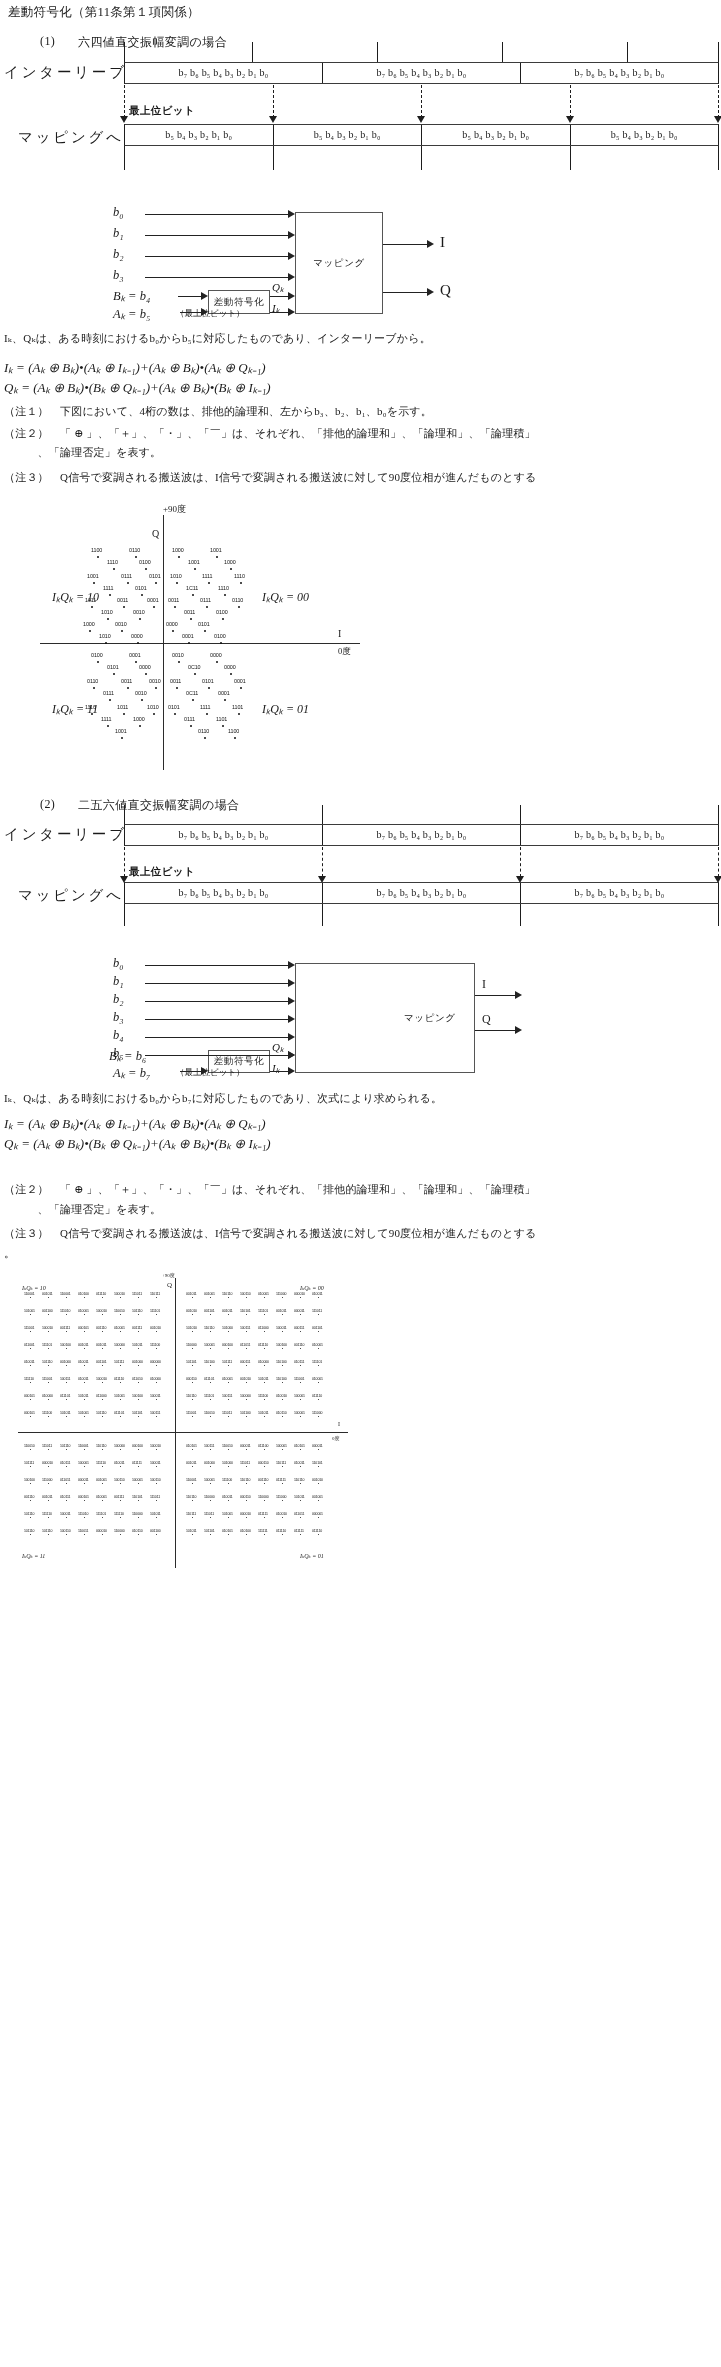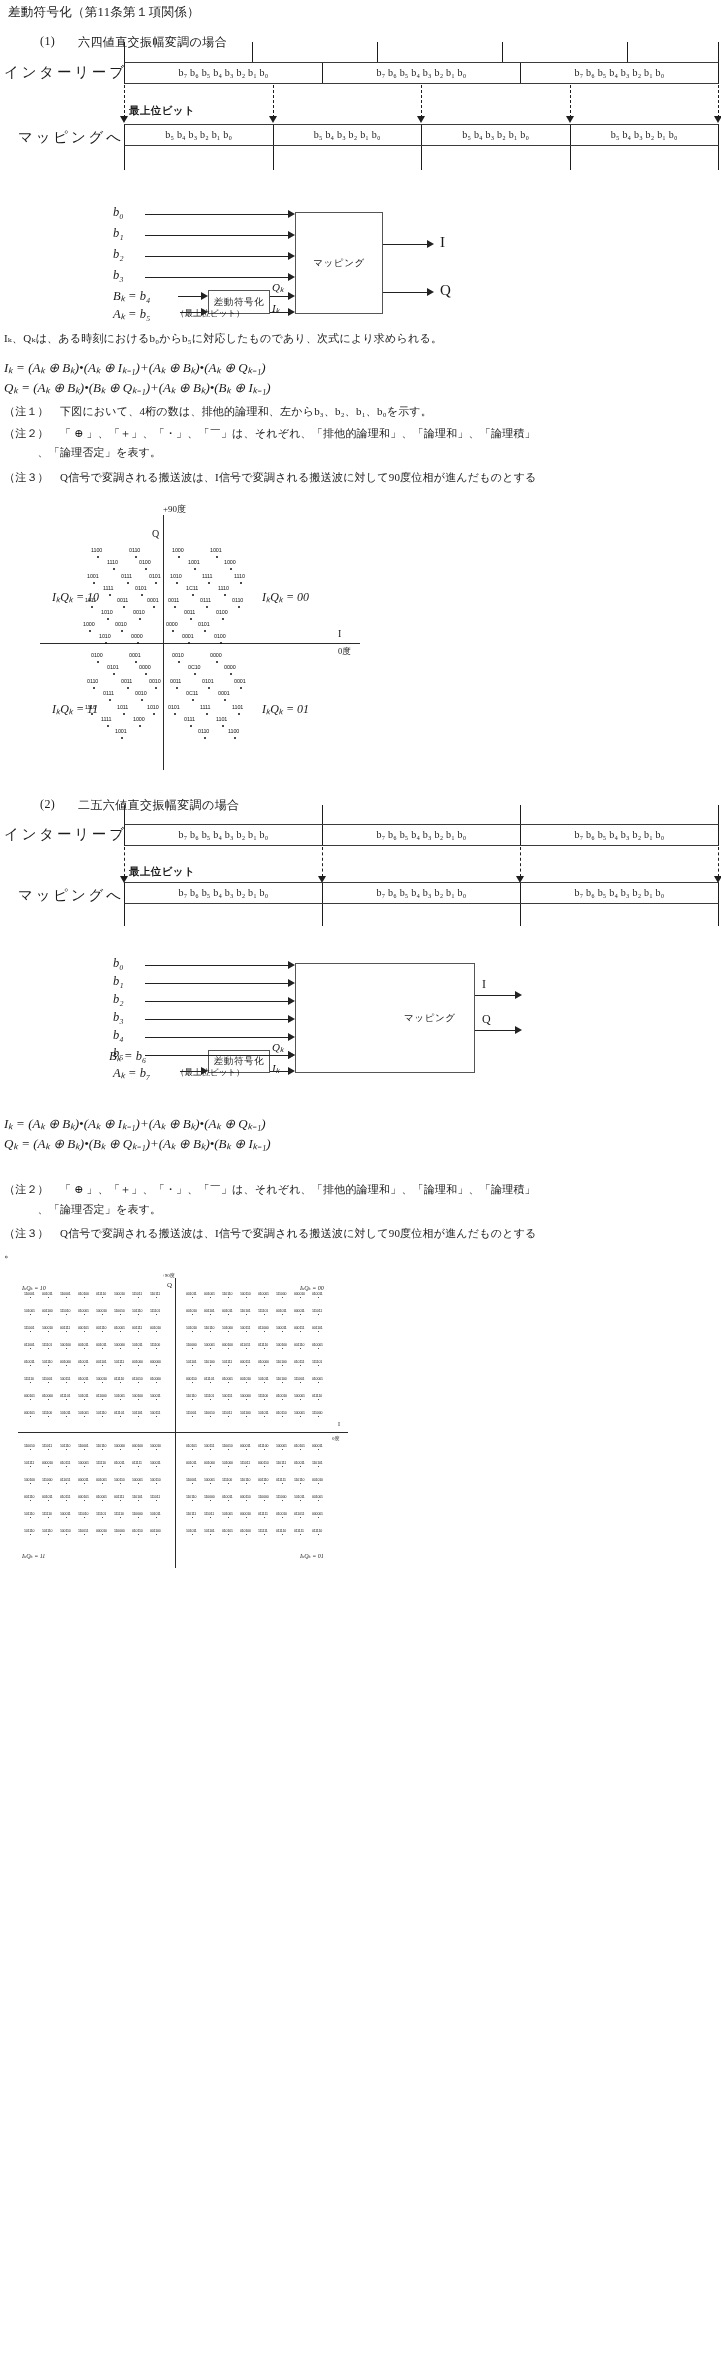--- a/index.html
+++ b/index.html
@@ -267,21 +267,21 @@
   <div class="abs arrowhead" style="left:288px; top:308px;"></div>
 
   <div class="abs wire" style="left:383px; top:244px; width:44px;"></div>
   <div class="abs arrowhead" style="left:427px; top:240px;"></div>
   <div class="abs io-label" style="left:440px; top:234px;">I</div>
 
   <div class="abs wire" style="left:383px; top:292px; width:44px;"></div>
   <div class="abs arrowhead" style="left:427px; top:288px;"></div>
   <div class="abs io-label" style="left:440px; top:282px;">Q</div>
 
-  <div class="abs body-line" style="left:4px; top:330px;">Iₖ、Qₖは、ある時刻におけるb₀からb₅に対応したものであり、次式により求められる。</div>
+  <div class="abs body-line" style="left:4px; top:330px;">Iₖ、Qₖは、ある時刻におけるb₀からb₅に対応したものであり、インターリーブから。</div>
 
   <div class="abs eq" style="left:4px; top:358px;">
     <span>Iₖ =</span>
     <span>(Aₖ ⊕ Bₖ)•(Aₖ ⊕ Iₖ₋₁)+(Aₖ ⊕ Bₖ)•(Aₖ ⊕ Qₖ₋₁)</span>
   </div>
   <div class="abs eq" style="left:4px; top:378px;">
     <span>Qₖ =</span>
     <span>(Aₖ ⊕ Bₖ)•(Bₖ ⊕ Qₖ₋₁)+(Aₖ ⊕ Bₖ)•(Bₖ ⊕ Iₖ₋₁)</span>
   </div>
 
@@ -526,20 +526,21 @@
   <div class="abs arrowhead" style="left:288px; top:1067px;"></div>
 
   <div class="abs wire" style="left:475px; top:995px; width:40px;"></div>
   <div class="abs arrowhead" style="left:515px; top:991px;"></div>
   <div class="abs io-label" style="left:482px; top:977px; font-size:12px;">I</div>
 
   <div class="abs wire" style="left:475px; top:1030px; width:40px;"></div>
   <div class="abs arrowhead" style="left:515px; top:1026px;"></div>
   <div class="abs io-label" style="left:482px; top:1012px; font-size:12px;">Q</div>
 
+  <div class="abs body-line" style="left:4px; top:1090px;">Iₖ、Qₖは、ある時刻におけるb₀からb₇に対応したものであり、次式により求められる。</div>
 
   <div class="abs eq" style="left:4px; top:1114px;">
     <span>Iₖ =</span>
     <span>(Aₖ ⊕ Bₖ)•(Aₖ ⊕ Iₖ₋₁)+(Aₖ ⊕ Bₖ)•(Aₖ ⊕ Qₖ₋₁)</span>
   </div>
   <div class="abs eq" style="left:4px; top:1134px;">
     <span>Qₖ =</span>
     <span>(Aₖ ⊕ Bₖ)•(Bₖ ⊕ Qₖ₋₁)+(Aₖ ⊕ Bₖ)•(Bₖ ⊕ Iₖ₋₁)</span>
   </div>
 

